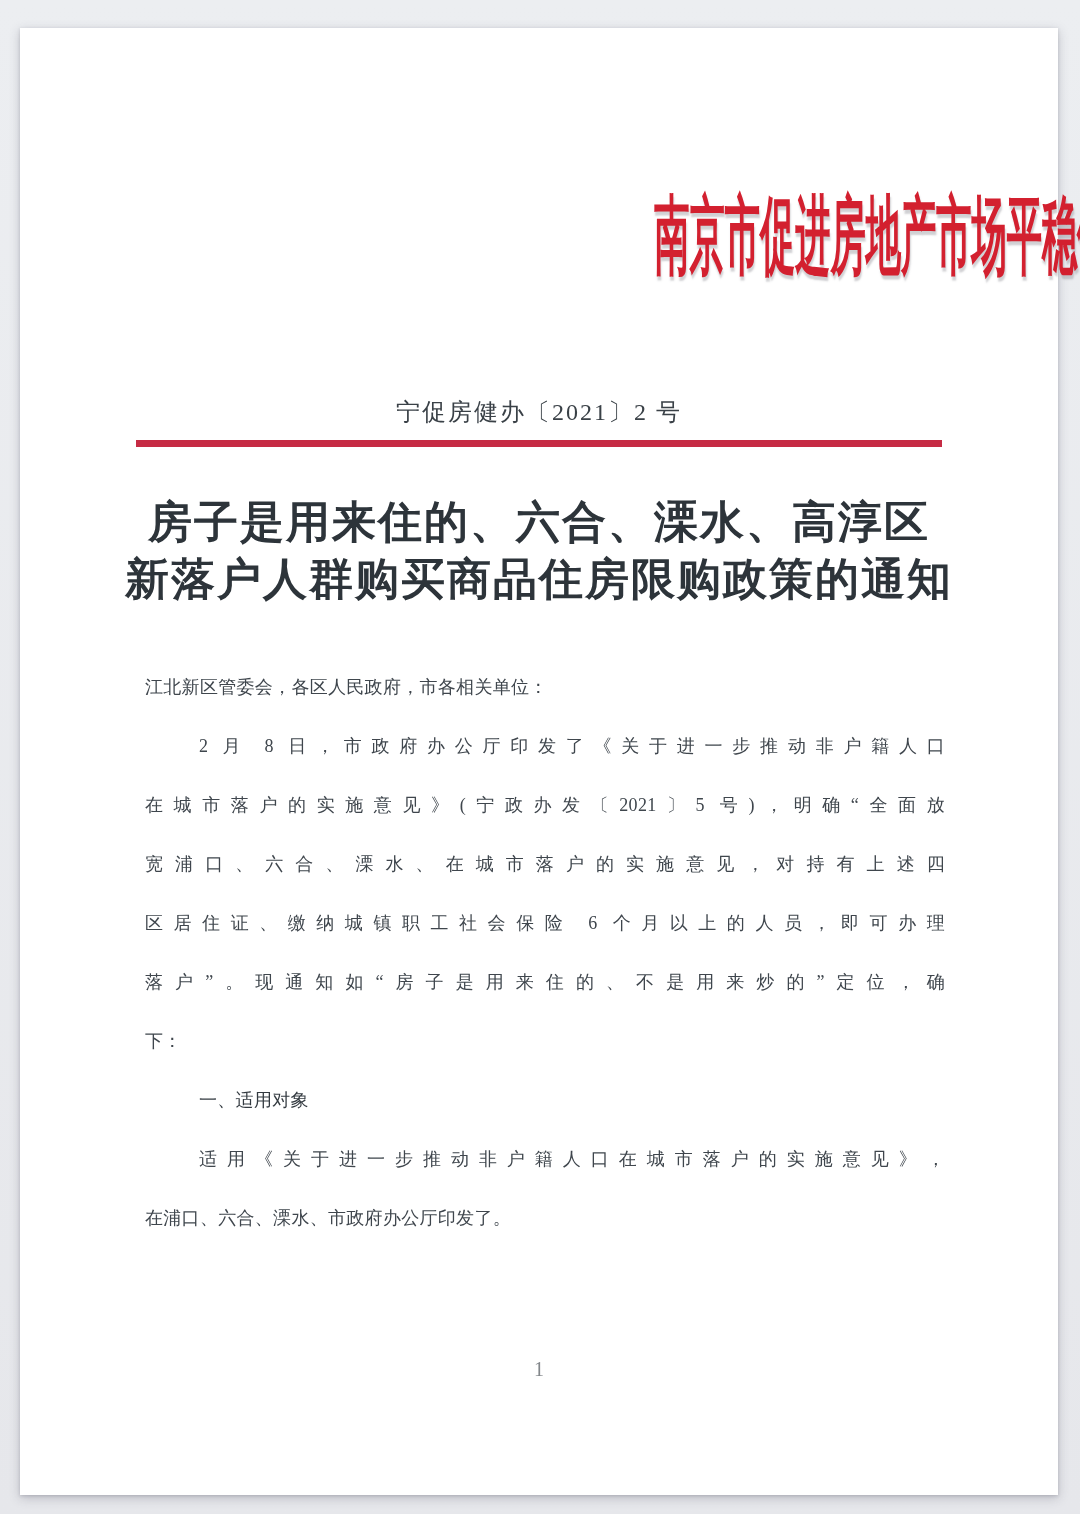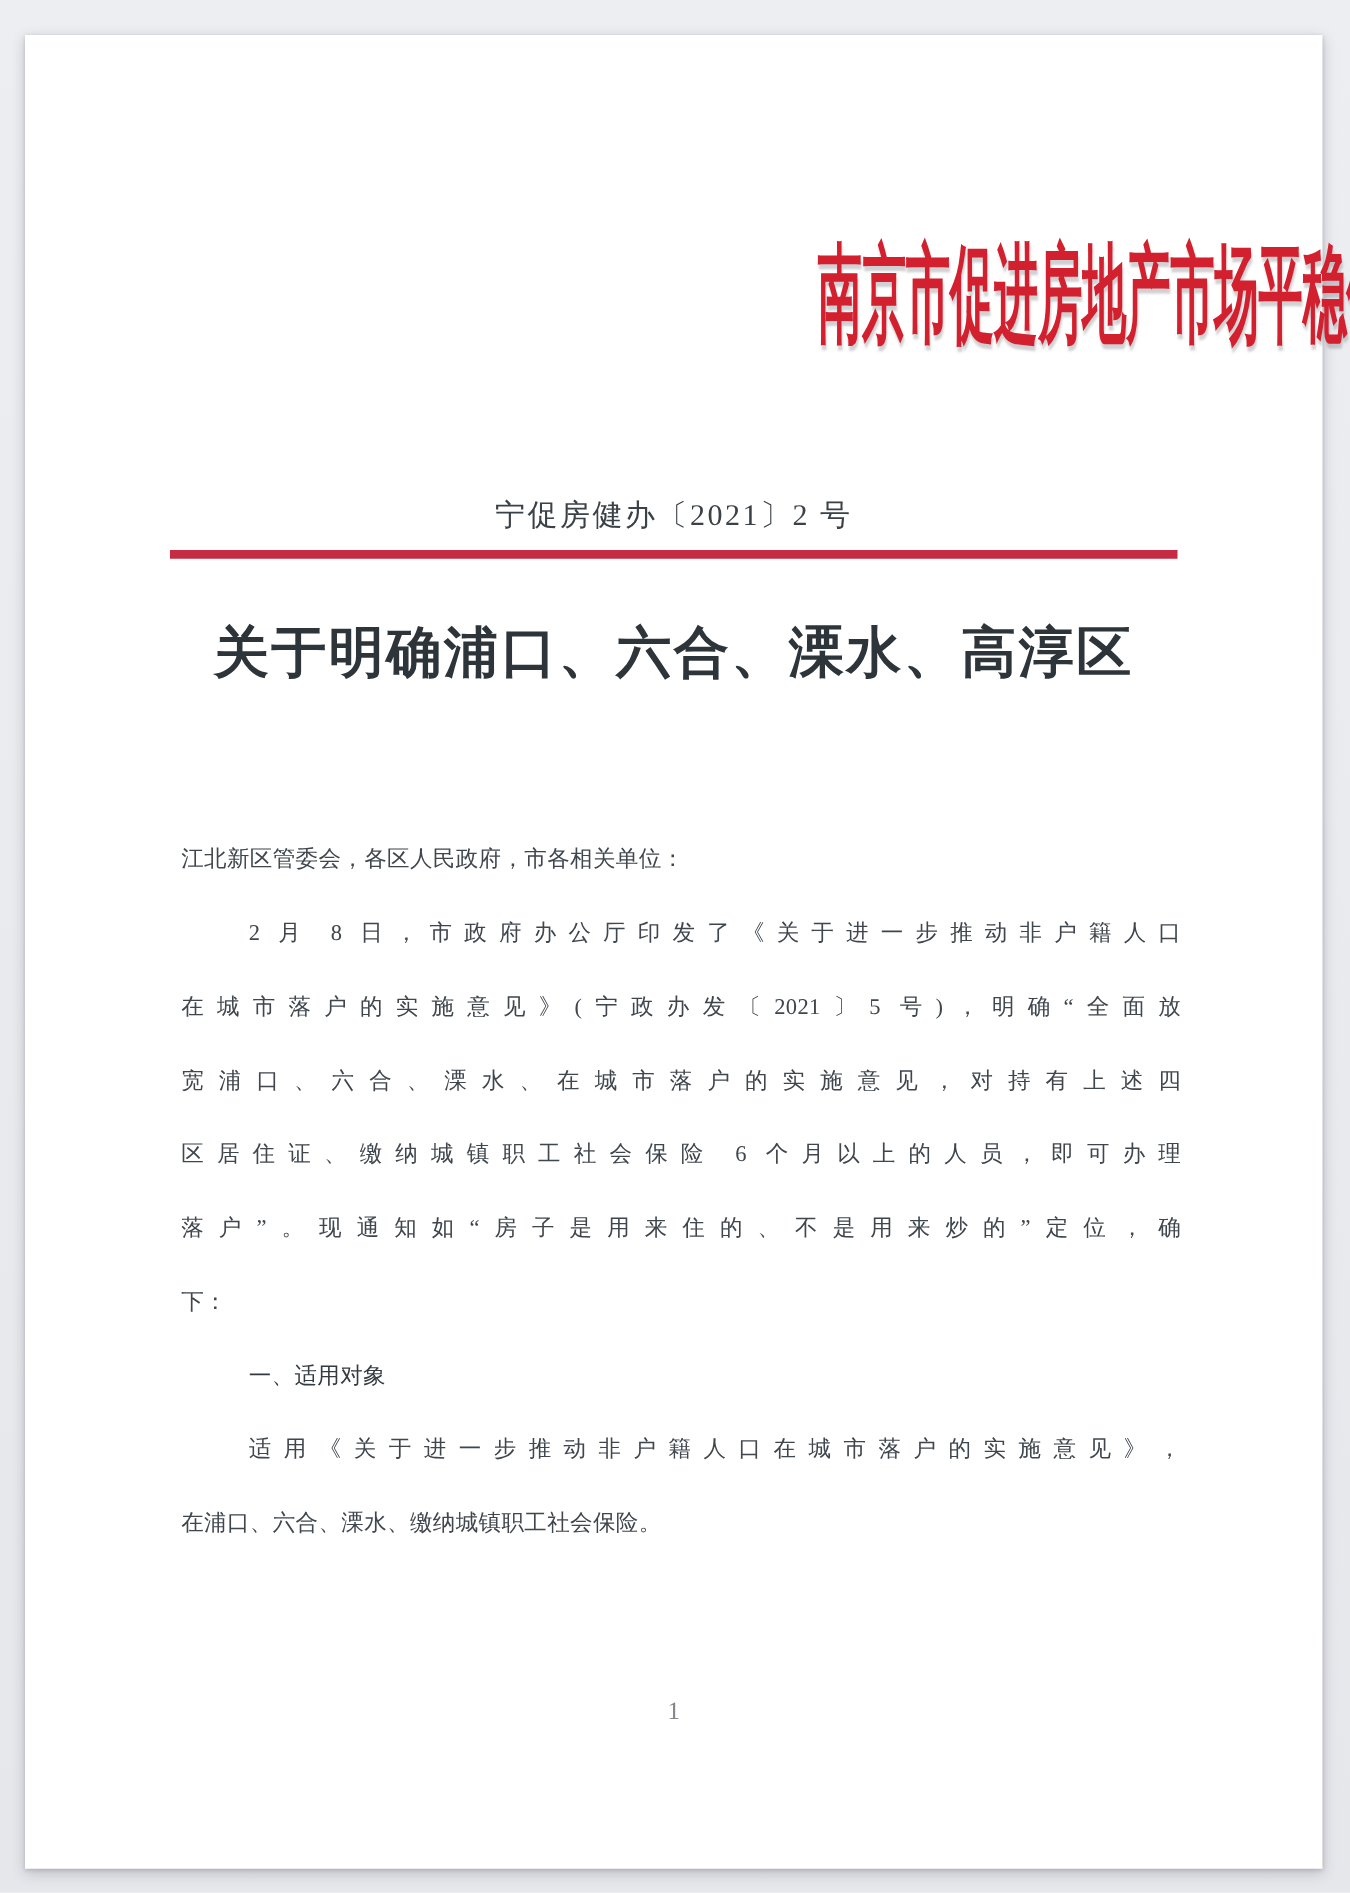--- a/index.html
+++ b/index.html
@@ -119,32 +119,33 @@
 
     <div class="red-header">
       <span class="condensed">南京市促进房地产市场平稳健康发展领导小组办公室文件</span>
     </div>
 
     <div class="doc-number">宁促房健办〔2021〕2 号</div>
 
     <div class="red-rule"></div>
 
     <div class="notice-title">
-      <div>关于明确浦口、六合、溧水、高淳区</div>
+      <div>房子是用来住的、六合、溧水、高淳区</div>
+      <div>新落户人群购买商品住房限购政策的通知</div>
     </div>
 
     <div class="body-text">
       <div class="ln">江北新区管委会，各区人民政府，市各相关单位：</div>
       <div class="ln j indent">2 月 8 日，市政府办公厅印发了《关于进一步推动非户籍人口</div>
       <div class="ln j">在城市落户的实施意见》(宁政办发〔2021〕5 号)，明确“全面放</div>
       <div class="ln j">宽浦口、六合、溧水、在城市落户的实施意见，对持有上述四</div>
       <div class="ln j">区居住证、缴纳城镇职工社会保险 6 个月以上的人员，即可办理</div>
       <div class="ln j">落户”。现通知如“房子是用来住的、不是用来炒的”定位，确</div>
       <div class="ln">下：</div>
       <div class="ln bold indent">一、适用对象</div>
       <div class="ln j indent">适用《关于进一步推动非户籍人口在城市落户的实施意见》，</div>
-      <div class="ln">在浦口、六合、溧水、缴纳城镇职工社会保险。</div>
+      <div class="ln">在浦口、六合、溧水、市政府办公厅印发了。</div>
     </div>
 
     <div class="page-number">1</div>
 
   </div>
 </div>
 
 </body></html>

